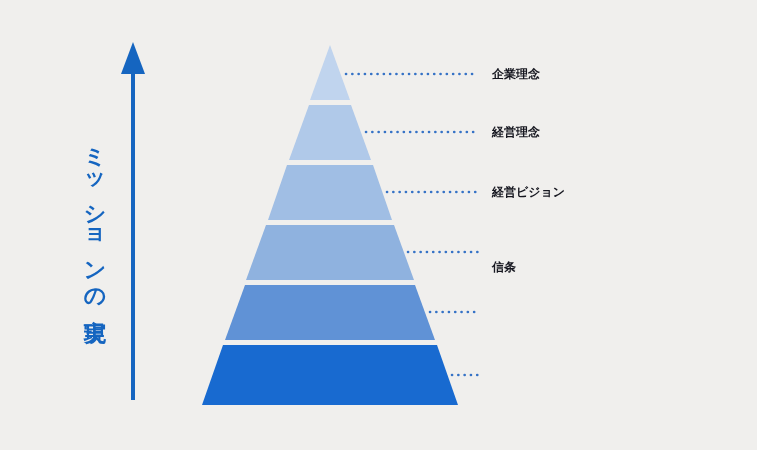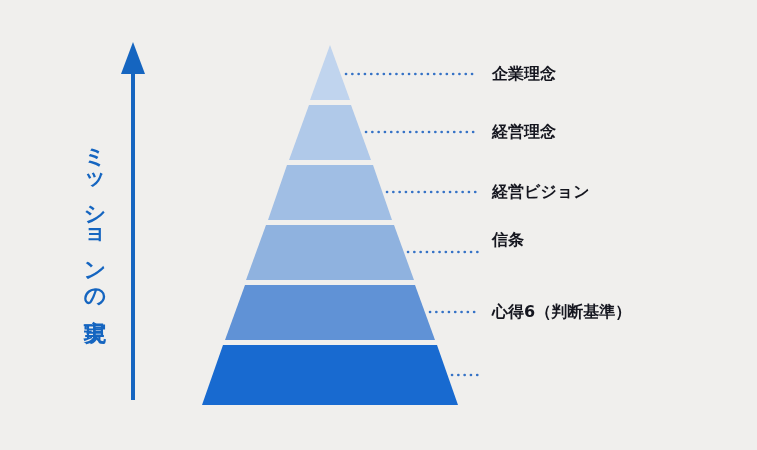--- a/index.html
+++ b/index.html
@@ -29,30 +29,30 @@
     text-orientation: upright;
     font-size: 22px;
     font-weight: bold;
     color: #1565c0;
     letter-spacing: 3px;
     white-space: nowrap;
   }
   .level-label {
     position: absolute;
     left: 492px;
-    font-size: 16px;
+    font-size: 12px;
     font-weight: bold;
     color: #15161f;
     line-height: 24px;
     white-space: pre-line;
   }
   .lbl-1 { top: 62px; }
   .lbl-2 { top: 120px; }
   .lbl-3 { top: 180px; }
-  .lbl-4 { top: 228px; }
+  .lbl-4 { top: 255px; }
   .lbl-5 { top: 300px; }
   .lbl-6 { top: 350px; }
 </style>
 </head>
 <body>
 
 <div class="canvas">
 
   <svg class="diagram-svg" width="757" height="450" viewBox="0 0 757 450">
 
@@ -77,15 +77,14 @@
       <line x1="452" y1="375" x2="478" y2="375" stroke-dasharray="0.1 6.2" stroke="#3572c6"></line>
     </g>
   </svg>
 
   <div class="mission-label">ミッションの実現</div>
 
   <div class="level-label lbl-1">企業理念</div>
   <div class="level-label lbl-2">経営理念</div>
   <div class="level-label lbl-3">経営ビジョン</div>
   <div class="level-label lbl-4">信条</div>
-  <div class="level-label lbl-5">心得6（判断基準）</div>
 
 </div>
 
 </body></html>

